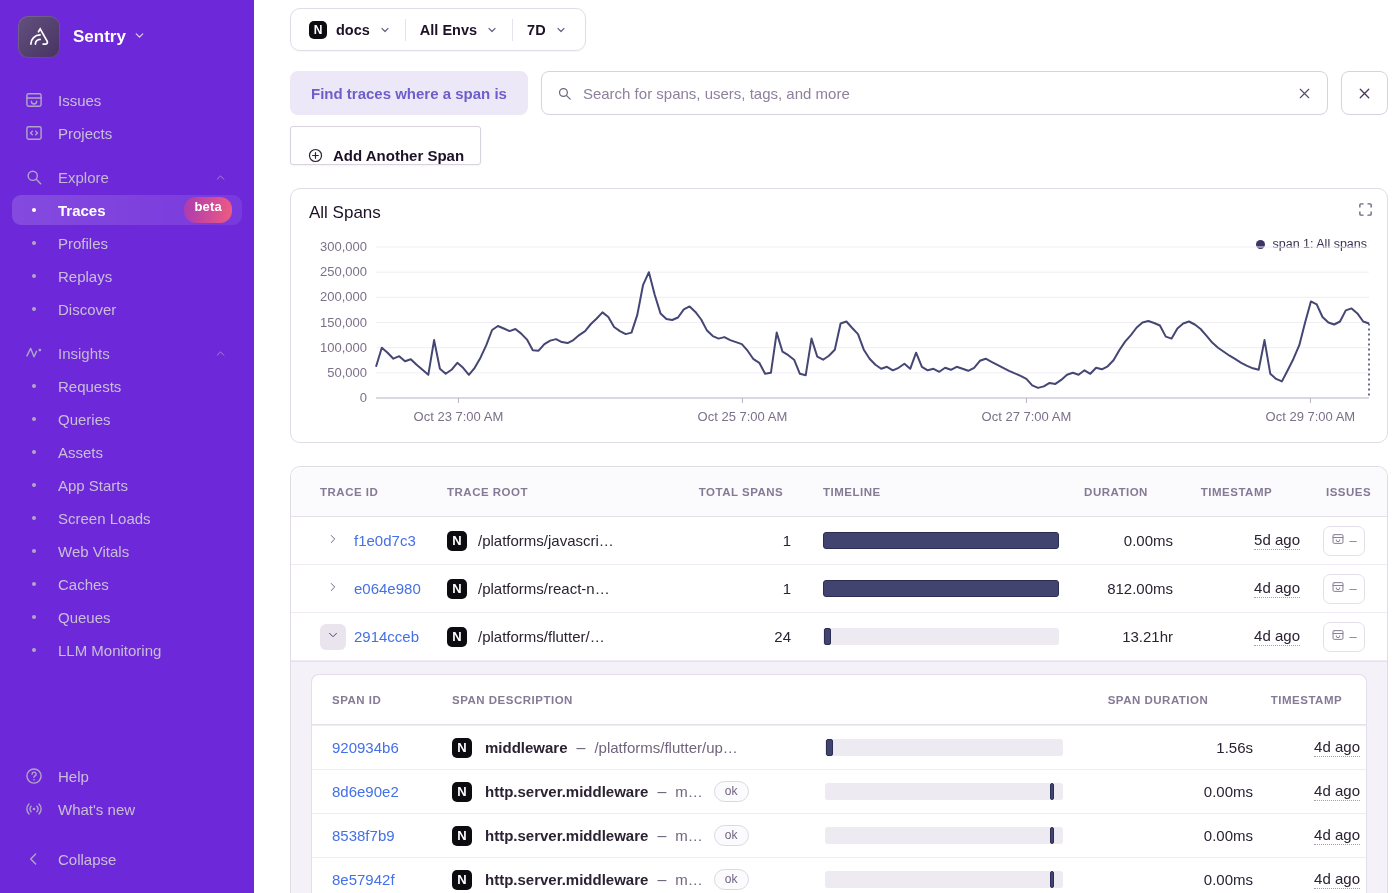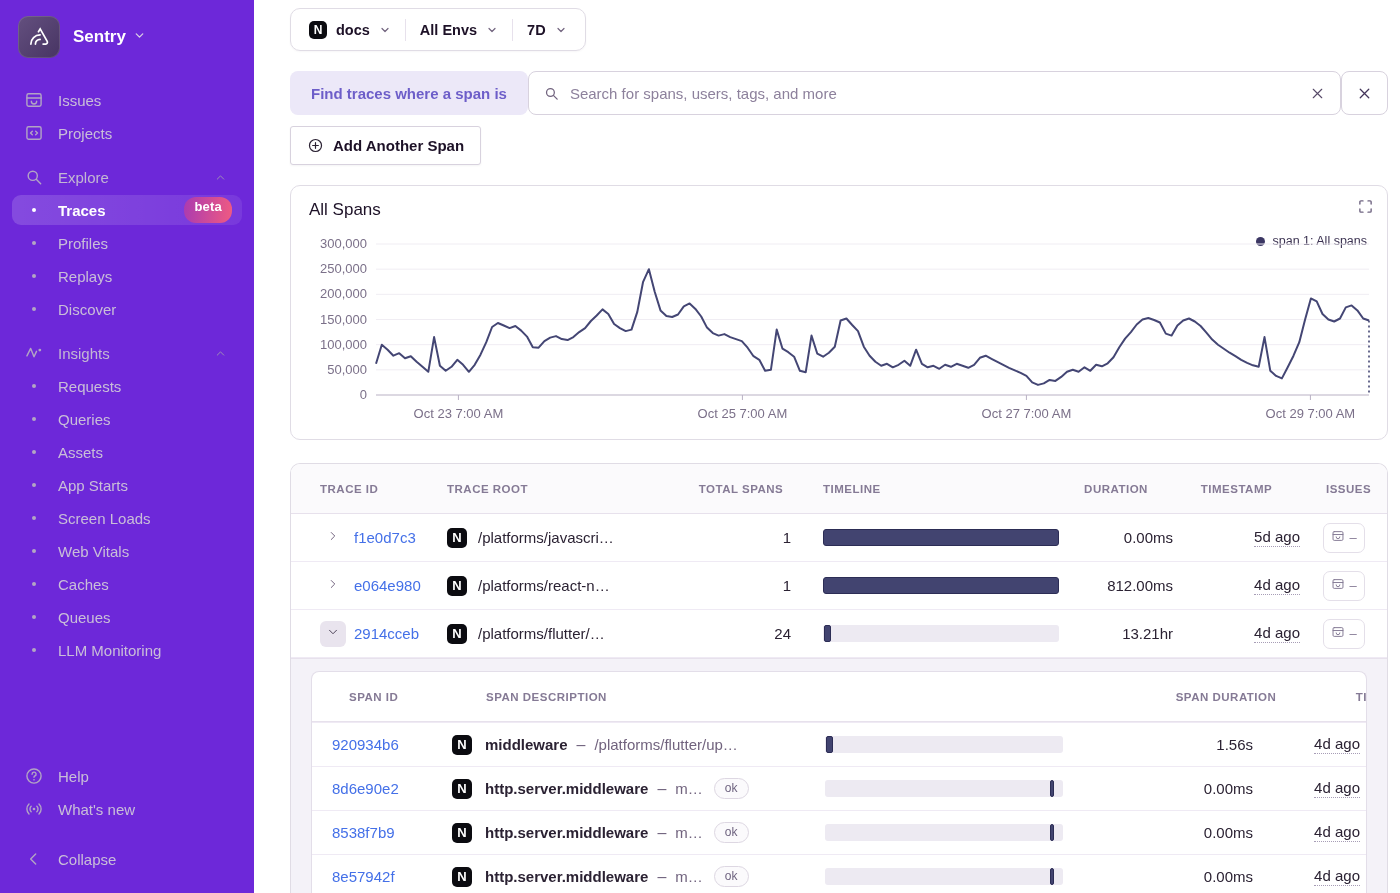--- a/index.html
+++ b/index.html
@@ -34,34 +34,34 @@
   .content { flex:1; height:893px; padding:8px 12px 0 36px; overflow:hidden; background:#fff; }
 
   .topbar-pill { display:inline-flex; align-items:center; height:43px; border:1px solid #e0dce5; border-radius:10px; padding:0 4px; box-shadow:0 1px 2px rgba(43,34,51,.04); }
   .pill-seg { display:flex; align-items:center; gap:9px; padding:0 14px; font-size:14.5px; font-weight:700; color:#1d1127; cursor:pointer; }
   .pill-seg .icon { color:#71637e; display:flex; }
   .pill-seg .icon svg { width:12px; height:12px; }
   .pill-div { width:1px; height:22px; background:#e7e1ec; }
   .n-icon { width:20px; height:20px; min-width:20px; border-radius:5px; background:#0b0b10; color:#fff; font-weight:700; font-size:13px; display:inline-flex; align-items:center; justify-content:center; }
   .topbar-pill .n-icon { width:18px; height:18px; min-width:18px; font-size:12px; }
 
-  .filter-row { display:flex; align-items:center; margin-top:20px; }
+  .filter-row { display:flex; align-items:center; gap:13px; margin-top:20px; }
   .find-chip { height:44px; display:flex; align-items:center; padding:0 21px; background:#ece8f8; border-radius:8px; color:#6d5ec9; font-weight:700; font-size:15px; white-space:nowrap; cursor:pointer; }
   .search-box { flex:1; height:44px; border:1px solid #d8d2de; border-radius:8px; display:flex; align-items:center; padding:0 14px; gap:10px; background:#fff; }
   .search-box .icon { color:#71637e; display:flex; }
   .search-box .icon svg { width:17px; height:17px; }
   .search-box input { flex:1; border:none; outline:none; font-size:15px; color:#2b2233; font-family:"Liberation Sans",sans-serif; background:transparent; }
   .search-box input::placeholder { color:#8d819c; }
   .icon-btn { background:none; border:none; color:#574a68; cursor:pointer; display:flex; align-items:center; }
   .icon-btn svg { width:17px; height:17px; }
   .close-btn { width:47px; height:44px; min-width:47px; border:1px solid #d8d2de; border-radius:8px; background:#fff; display:flex; align-items:center; justify-content:center; color:#43345a; cursor:pointer; }
   .close-btn svg { width:17px; height:17px; }
 
   .add-row { margin-top:11px; }
-  .add-btn { height:39px; display:inline-flex; align-items:center; gap:9px; padding:0 16px; border:1px solid #d8d2de; border-radius:3px; background:#fff; font-weight:700; font-size:15px; color:#1d1127; cursor:pointer; box-shadow:0 1px 2px rgba(43,34,51,.05); font-family:"Liberation Sans",sans-serif; }
+  .add-btn { height:39px; display:inline-flex; align-items:flex-end; gap:9px; padding:0 16px; border:1px solid #d8d2de; border-radius:3px; background:#fff; font-weight:700; font-size:15px; color:#1d1127; cursor:pointer; box-shadow:0 1px 2px rgba(43,34,51,.05); font-family:"Liberation Sans",sans-serif; }
   .add-btn .icon { display:flex; color:#2b2233; }
   .add-btn .icon svg { width:17px; height:17px; }
 
   
   .chart-panel { position:relative; margin-top:20px; height:255px; border:1px solid #e0dce5; border-radius:10px; padding:14px 18px; background:#fff; }
   .chart-title { font-size:17px; font-weight:400; color:#1d1127; }
   .expand-btn { position:absolute; top:13px; right:14px; background:none; border:none; color:#6f6481; cursor:pointer; }
   .expand-btn svg { width:15px; height:15px; }
   .chart-legend { position:absolute; top:48px; right:20px; display:flex; align-items:center; gap:7px; font-size:12.5px; color:#3a3150; cursor:pointer; }
   .legend-dot { width:9px; height:9px; border-radius:50%; background:#3b3663; }
@@ -88,21 +88,21 @@
   .bar-full { height:17px; background:#424470; border:1.5px solid #2c2d55; border-radius:3px; width:100%; }
   .bar-track { position:relative; height:17px; background:#edeaf2; border-radius:3px; width:100%; }
   .bar-seg { position:absolute; top:0; height:100%; background:#424470; border:1px solid #2c2d55; border-radius:2px; }
   .issues-btn { margin-left:23px; width:42px; height:30px; border:1px solid #e4dfe9; border-radius:7px; background:#fff; display:flex; align-items:center; justify-content:center; gap:4px; color:#857a95; cursor:pointer; }
   .issues-btn svg { width:14px; height:14px; }
   .issues-btn .dash { font-size:13px; color:#857a95; }
 
   .expanded-wrap { background:#f4f2f8; border-top:1px solid #e7e1ec; padding:12px 20px 0; height:236px; overflow:hidden; }
   .span-table { background:#fff; border:1px solid #e3dee9; border-bottom:none; border-radius:8px 8px 0 0; overflow:hidden; }
   .s-header, .s-row { display:grid; grid-template-columns:20px 120px 373px 238px 190px 107px 30px; align-items:center; }
-  .s-header { height:50px; border-bottom:1px solid #e7e1ec;gap:17px; }
+  .s-header { height:50px; border-bottom:1px solid #e7e1ec; }
   .s-row { height:44px; border-top:1px solid #efeaf4; }
   .s-row:first-of-type { border-top:none; }
   .op { font-weight:700; font-size:15px; color:#2b2233; white-space:nowrap; }
   .sep { margin:0 9px; color:#71637e; }
   .desc { color:#71637e; font-size:15px; white-space:nowrap; overflow:hidden; }
   .ok-badge { margin-left:11px; border:1px solid #ddd7e2; background:#fbfafc; color:#6f6480; font-size:12px; border-radius:12px; padding:2px 10px 3px; white-space:nowrap; }
   .desc-cell .n-icon { margin-right:13px; }
 </style>
 </head>
 <body>

